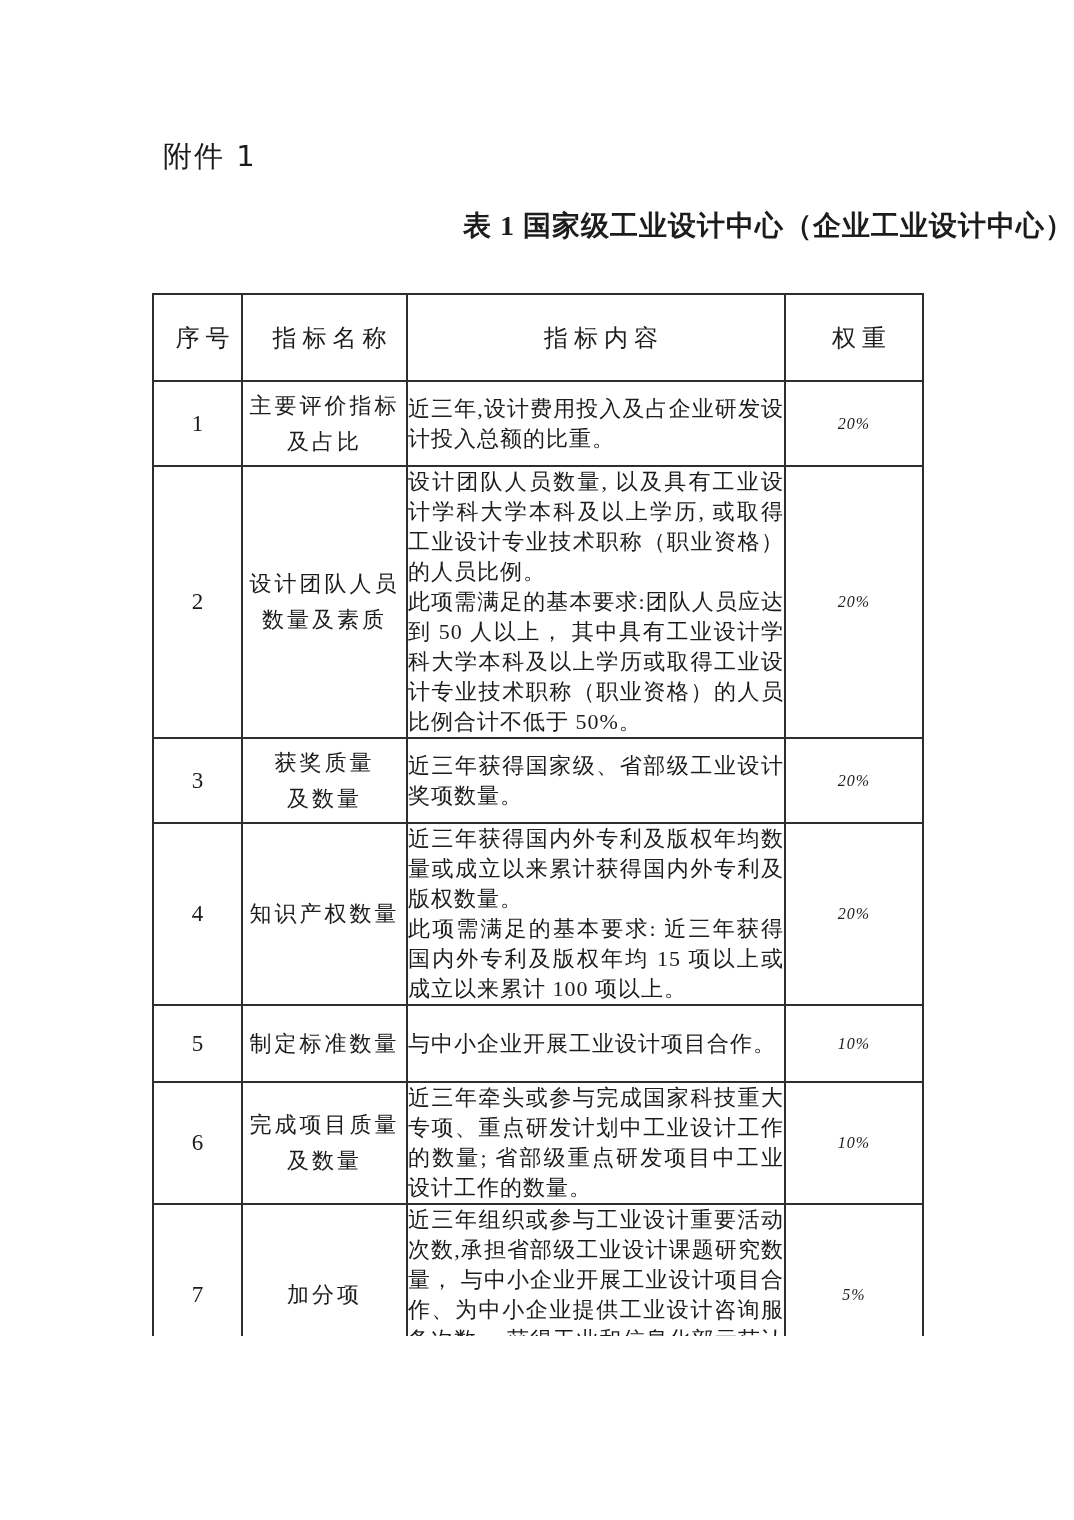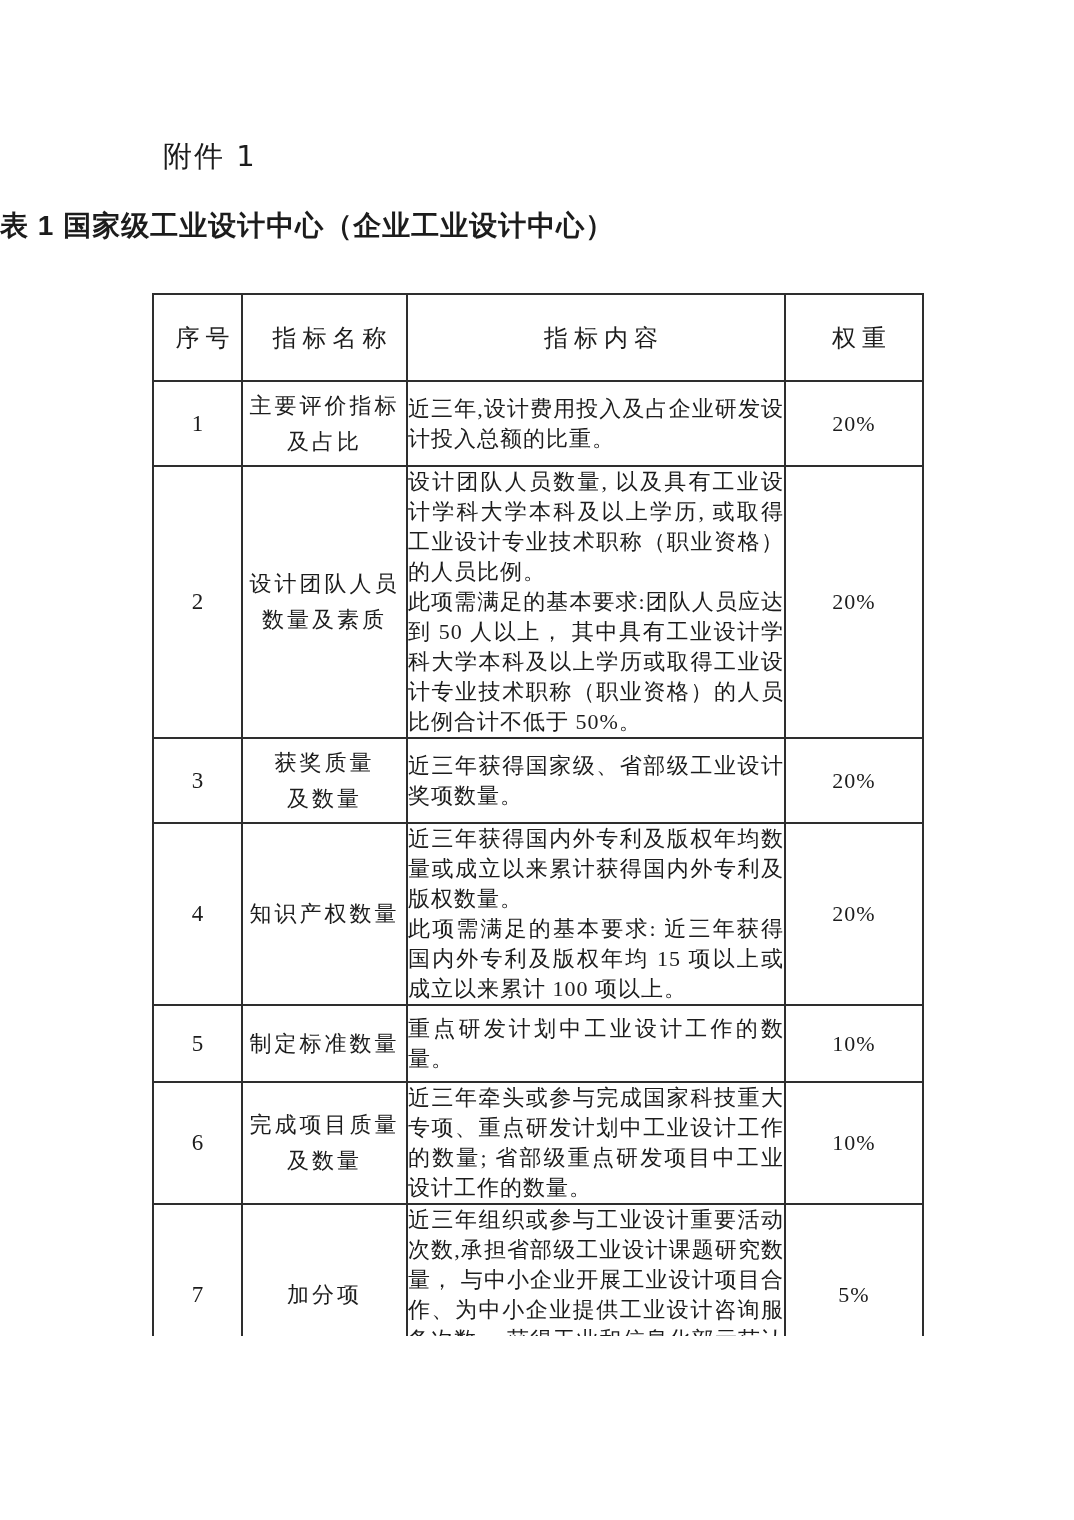--- a/index.html
+++ b/index.html
@@ -18,22 +18,22 @@
     top: 137px;
     font-family: "DejaVu Sans", "Liberation Sans", sans-serif;
     font-size: 29px;
     letter-spacing: 2px;
   }
   .doc-title {
     position: absolute;
     left: 0;
     top: 204px;
     width: 100%;
-    text-align: left;
-    font-family: Liberation Sans, sans-serif;
+    text-align: right;
+    font-family: Liberation Serif, serif;
     font-weight: 700;
     font-size: 28px;
     line-height: 44px;
     letter-spacing: 1px;
   }
   table.eval-table {
     position: absolute;
     left: 152px;
     top: 293px;
     width: 770px;
@@ -77,22 +77,23 @@
     text-align: justify;
     text-justify: inter-ideograph;
     font-size: 22px;
     letter-spacing: 1px;
     line-height: 30px;
     padding: 5px 10px 5px 12px;
     white-space: pre-line;
   }
   .c-weight {
     text-align: center;
-    font-size: 22px;
+    font-size: 16px;
     letter-spacing: 1px;
+    font-style: italic;
   }
   .page-number {
     position: absolute;
     left: 0;
     top: 1402px;
     width: 100%;
     text-align: center;
     font-size: 19px;
   }
 </style>
@@ -148,21 +149,21 @@
       <tr class="r4">
         <td class="c-no">4</td>
         <td class="c-name">知识产权数量</td>
         <td class="c-content">近三年获得国内外专利及版权年均数量或成立以来累计获得国内外专利及版权数量。
 此项需满足的基本要求: 近三年获得国内外专利及版权年均 15 项以上或成立以来累计 100 项以上。</td>
         <td class="c-weight">20%</td>
       </tr>
       <tr class="r5">
         <td class="c-no">5</td>
         <td class="c-name">制定标准数量</td>
-        <td class="c-content">重点研发计划中工业设计工作的数量。</td>
+        <td class="c-content">与中小企业开展工业设计项目合作。</td>
         <td class="c-weight">10%</td>
       </tr>
       <tr class="r6">
         <td class="c-no">6</td>
         <td class="c-name">完成项目质量
 及数量</td>
         <td class="c-content">近三年牵头或参与完成国家科技重大专项、重点研发计划中工业设计工作的数量; 省部级重点研发项目中工业设计工作的数量。</td>
         <td class="c-weight">10%</td>
       </tr>
       <tr class="r7">

